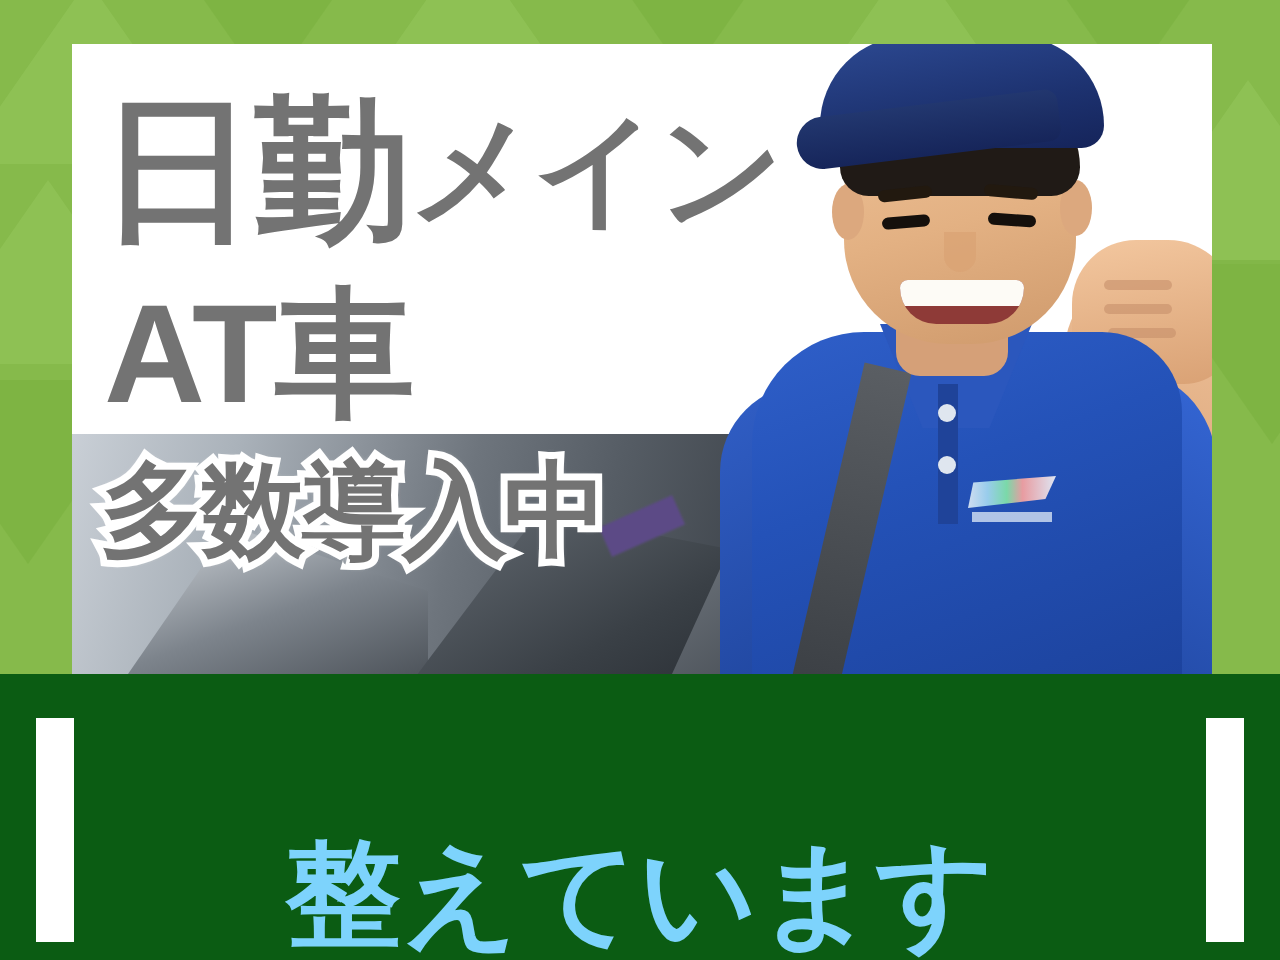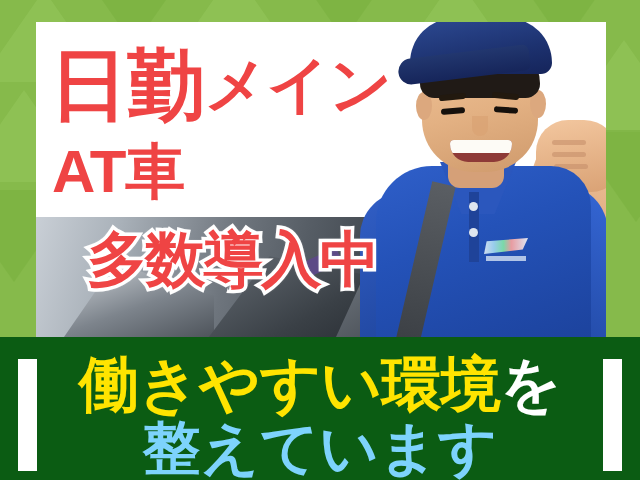--- a/index.html
+++ b/index.html
@@ -127,28 +127,28 @@
     background:linear-gradient(90deg,#d8e4f3 0%,#9fd3ef 22%,#7fe0a8 44%,#f2a0a0 62%,#e8eef7 100%);
     clip-path:polygon(6% 20%,100% 0%,88% 72%,0% 100%);opacity:.95;}
   .p-logo-txt{position:absolute;left:2px;top:18px;width:40px;height:5px;
     background:rgba(226,236,248,.75);}
 
   
   .headline{
     position:absolute;left:0;top:0;width:100%;height:100%;
     pointer-events:none;
   }
-  .hl-row{position:absolute;white-space:nowrap;color:#ef4444;
+  .hl-row{position:absolute;white-space:nowrap;color:#737373;
     font-weight:700;line-height:1;letter-spacing:-.01em;}
   .hl1{left:14px;top:24px;font-size:78px;}
   .hl1 .sm{font-size:62px;vertical-align:6px;letter-spacing:-.02em;}
-  .hl2{left:16px;top:120px;font-size:60px;letter-spacing:-.02em;}
-  .hl3{left:14px;top:208px;font-size:60px;letter-spacing:-.03em;
+  .hl2{left:16px;top:120px;font-size:70px;letter-spacing:-.02em;}
+  .hl3{left:14px;top:208px;font-size:52px;letter-spacing:-.03em;
     -webkit-text-stroke:7px #ffffff;paint-order:stroke fill;
-    text-shadow:0 0 4px #fff,0 0 4px #fff;margin-left:37px;}
+    text-shadow:0 0 4px #fff,0 0 4px #fff;}
 
   
   .footer{
     position:absolute;left:0;bottom:0;width:640px;height:143px;
     background:#0b5c13;
   }
   .bar{position:absolute;top:22px;width:19px;height:112px;background:#ffffff;}
   .bar-l{left:18px;} .bar-r{left:603px;}
   .f-line{position:absolute;width:100%;text-align:center;white-space:nowrap;
     font-weight:700;line-height:1;}
@@ -231,17 +231,16 @@
     <div class="headline">
       <div class="hl-row hl1"><span>日勤</span><span class="sm">メイン</span></div>
       <div class="hl-row hl2">AT車</div>
       <div class="hl-row hl3">多数導入中</div>
     </div>
   </div>
 
   <div class="footer">
     <div class="bar bar-l"></div>
     <div class="bar bar-r"></div>
-    <div class="f-line f-line1"><span>働きやすい環境</span><span class="wht">を</span></div>
     <div class="f-line f-line2">整えています</div>
   </div>
 
 </div>
 
 </body></html>

